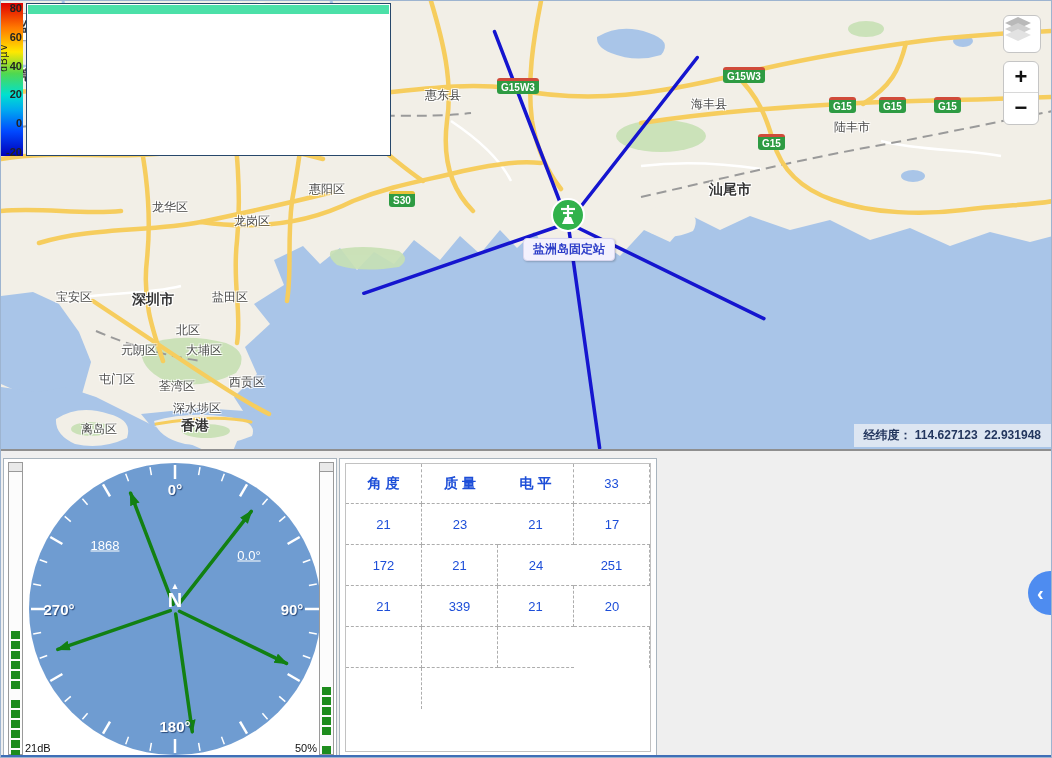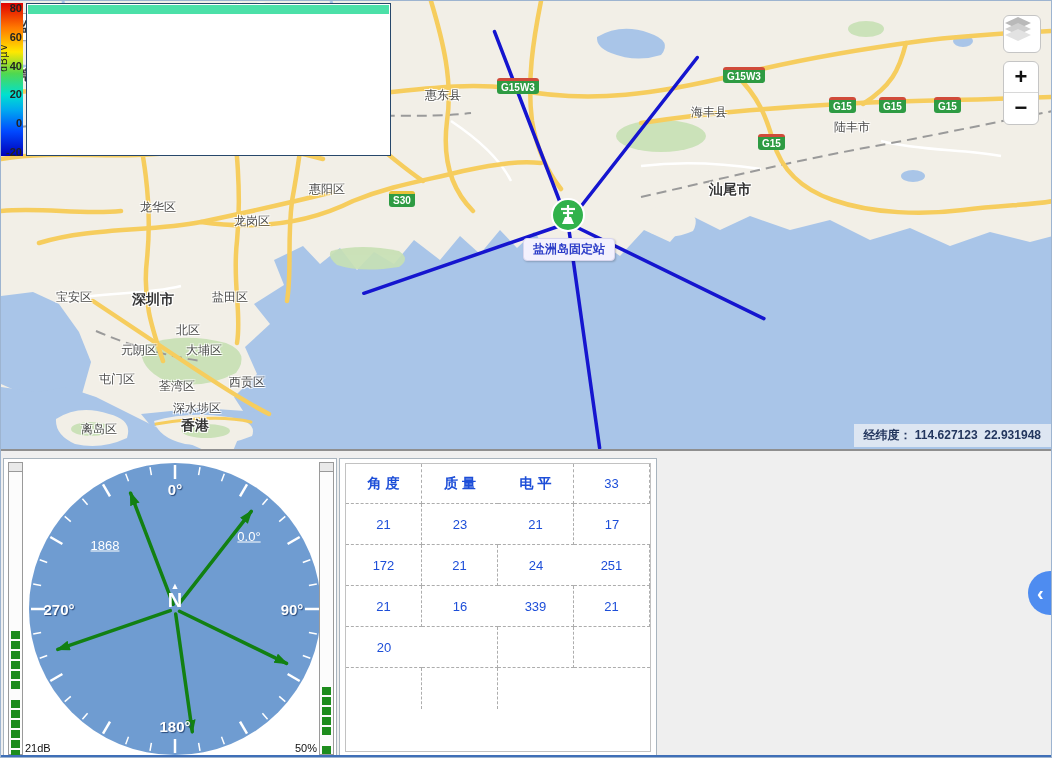--- a/index.html
+++ b/index.html
@@ -174,35 +174,35 @@
         <path d="M561,223 L573,223 L570,216 L564,216 Z" fill="#ffffff"></path>
       </g>
     </svg>
 
     <div id="map-labels">
         <div class="map-label city" style="left: 2px; top: 66px;">东莞市</div>
         <div class="map-label" style="left: 230px; top: 0px;">博罗县</div>
         <div class="map-label city" style="left: 293px; top: 24px;">惠州市</div>
         <div class="map-label" style="left: 424px; top: 86px;">惠东县</div>
         <div class="map-label" style="left: 308px; top: 180px;">惠阳区</div>
-        <div class="map-label" style="left: 139px; top: 198px;">龙华区</div>
+        <div class="map-label" style="left: 151px; top: 198px;">龙华区</div>
         <div class="map-label" style="left: 233px; top: 212px;">龙岗区</div>
         <div class="map-label" style="left: 55px; top: 288px;">宝安区</div>
         <div class="map-label city" style="left: 131px; top: 290px;">深圳市</div>
         <div class="map-label" style="left: 211px; top: 288px;">盐田区</div>
         <div class="map-label" style="left: 175px; top: 321px;">北区</div>
         <div class="map-label" style="left: 120px; top: 341px;">元朗区</div>
         <div class="map-label" style="left: 185px; top: 341px;">大埔区</div>
         <div class="map-label" style="left: 98px; top: 370px;">屯门区</div>
         <div class="map-label" style="left: 158px; top: 377px;">荃湾区</div>
         <div class="map-label" style="left: 228px; top: 373px;">西贡区</div>
         <div class="map-label" style="left: 172px; top: 399px;">深水埗区</div>
         <div class="map-label" style="left: 80px; top: 420px;">离岛区</div>
         <div class="map-label city" style="left: 180px; top: 416px;">香港</div>
-        <div class="map-label" style="left: 690px; top: 95px; margin-top: 8px;">海丰县</div>
+        <div class="map-label" style="left: 690px; top: 95px;">海丰县</div>
         <div class="map-label" style="left: 833px; top: 118px;">陆丰市</div>
         <div class="map-label city" style="left: 708px; top: 180px;">汕尾市</div>
       </div>
     <div id="map-shields">
         <div class="shield" style="left: 122px; top: 107px;">G15W3</div>
         <div class="shield" style="left: 496px; top: 77px;">G15W3</div>
         <div class="shield" style="left: 722px; top: 66px;">G15W3</div>
         <div class="shield" style="left: 828px; top: 96px;">G15</div>
         <div class="shield" style="left: 878px; top: 96px;">G15</div>
         <div class="shield" style="left: 933px; top: 96px;">G15</div>
@@ -285,21 +285,21 @@
           <line x1="171.7" y1="155.0" x2="188.3" y2="272.8" marker-end="url(#ah)"></line>
           <line x1="166.3" y1="151.6" x2="53.8" y2="190.4" marker-end="url(#ah)"></line>
           <line x1="169.2" y1="145.3" x2="126.6" y2="34.2" marker-end="url(#ah)"></line>
         </g>
     </svg>
     <div class="dial-label" style="left:171px; top:30px">0°</div>
     <div class="dial-label" style="left:288px; top:150px">90°</div>
     <div class="dial-label" style="left:171px; top:267px">180°</div>
     <div class="dial-label" style="left:55px;  top:150px">270°</div>
     <div class="dial-val" style="left:101px; top:86px">1868</div>
-    <div class="dial-val" style="left:245px; top:77px">0.0°</div>
+    <div class="dial-val" style="left:245px; top:96px">0.0°</div>
     <div id="north-mark">
       <span class="tri">▲</span>
       <span class="n">N</span>
     </div>
     <div class="meter" id="left-meter" style="left:4px">
         <div class="cap"></div>
         <div class="blk" style="top: 168px;"></div>
         <div class="blk" style="top: 178px;"></div>
         <div class="blk" style="top: 188px;"></div>
         <div class="blk" style="top: 198px;"></div>
@@ -334,21 +334,20 @@
     <div class="cell c1">33</div>
         <div class="cell c2">21</div>
         <div class="cell c3">23</div>
         <div class="cell c2">21</div>
         <div class="cell c3">17</div>
         <div class="cell c1">172</div>
         <div class="cell c2">21</div>
         <div class="cell c3">24</div>
         <div class="cell c1">251</div>
         <div class="cell c2">21</div>
-        <div class="cell c3">16</div>
         <div class="cell c1">339</div>
         <div class="cell c2">21</div>
         <div class="cell c3">20</div>
         <div class="cell c1"></div>
         <div class="cell c2"></div>
         <div class="cell c3"></div>
         <div class="cell filler c1"></div>
         <div class="cell filler c2"></div>
         <div class="cell filler c3"></div>
       </div>

